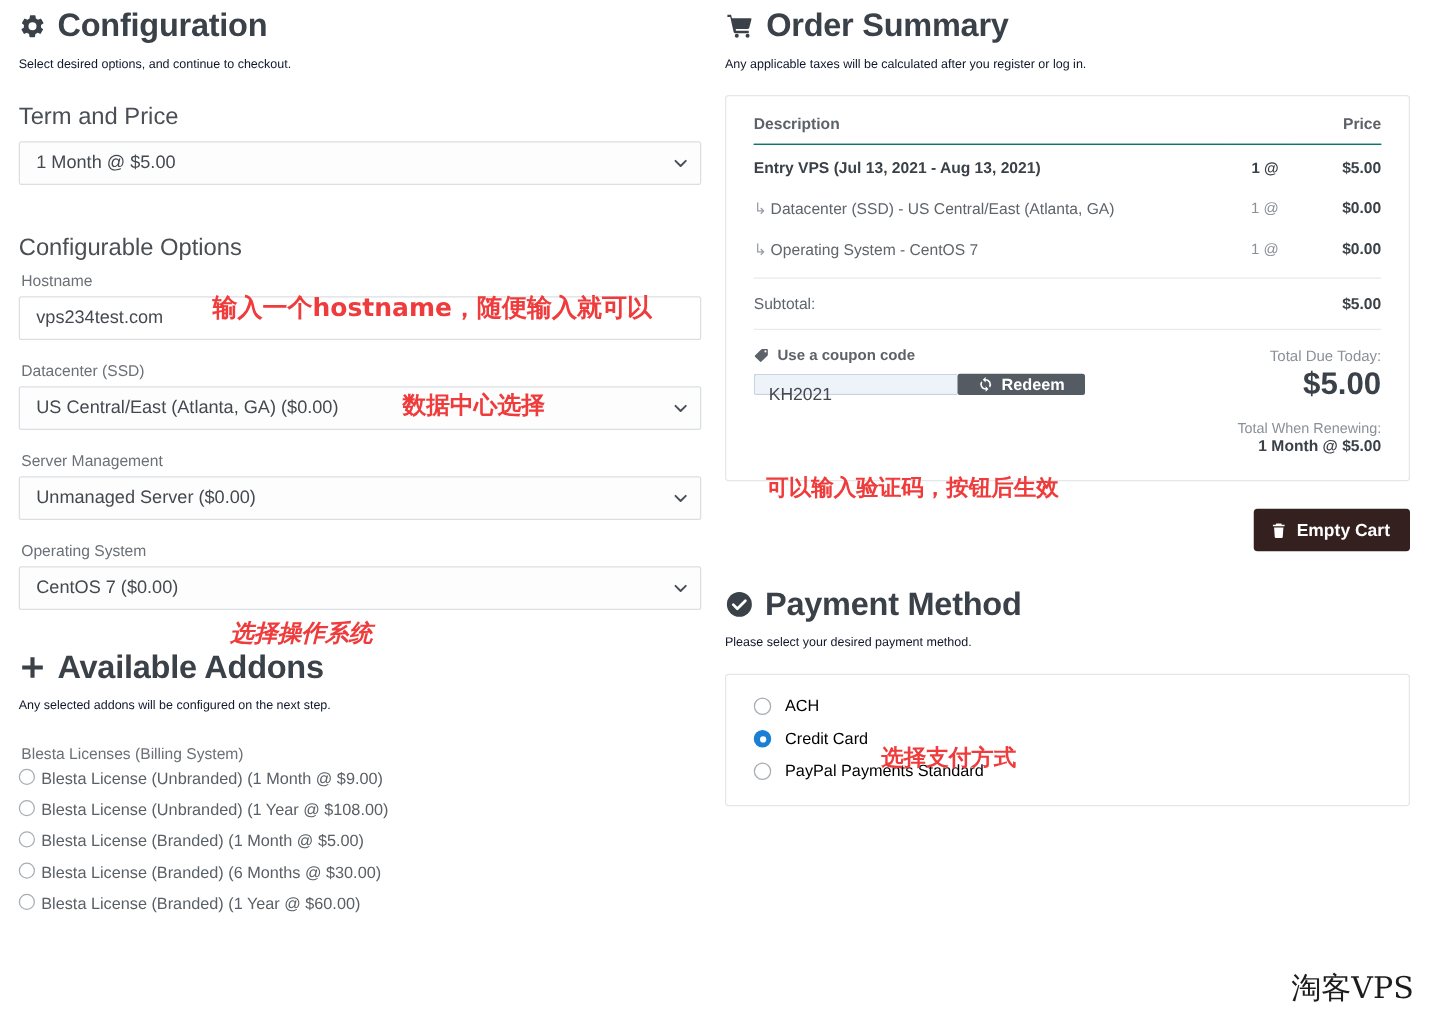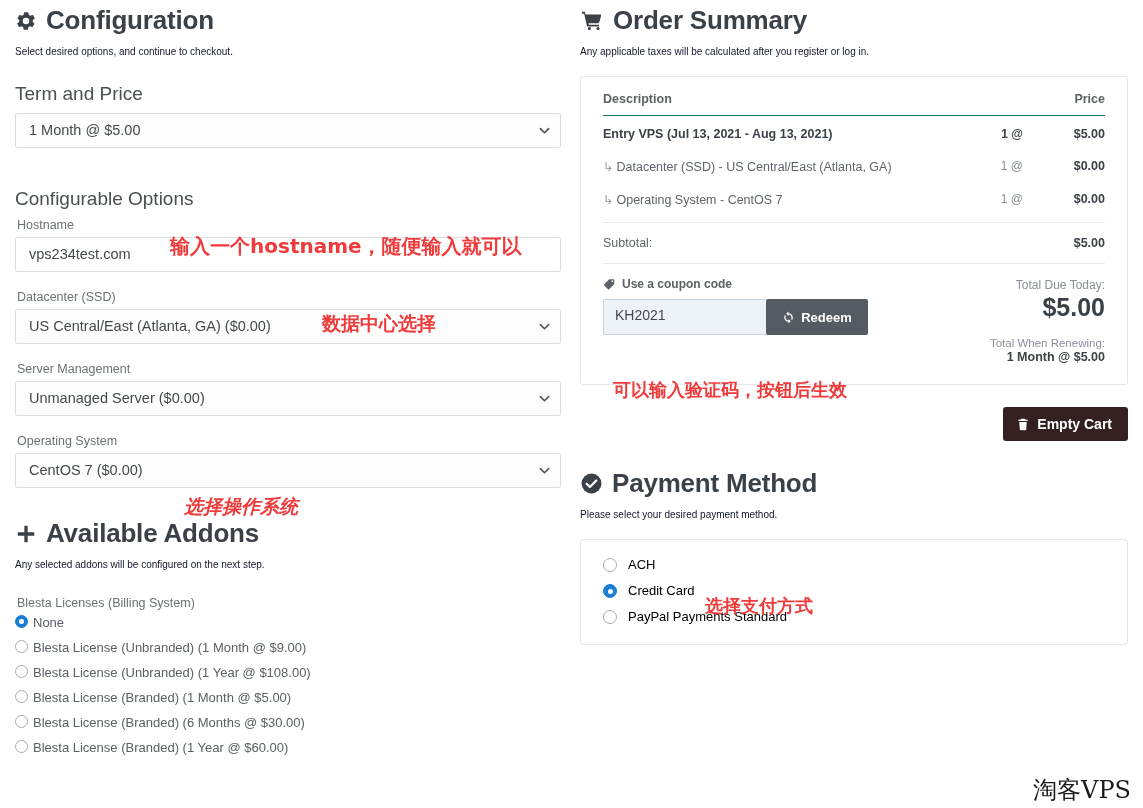--- a/index.html
+++ b/index.html
@@ -201,21 +201,21 @@
     font-weight: bold;
     color: #5c6268;
     display: flex;
     align-items: center;
     margin-bottom: 8px;
   }
   .tag-icon { margin-right: 6px; display: inline-flex; }
   .coupon-input-group {
     display: flex;
     width: 265px;
-    height: 36px;
+    height: 17px;
   }
   .coupon-input {
     flex: 1;
     border: 1px solid #c8d4e4;
     border-right: none;
     background: #eef2f9;
     border-radius: 2px 0 0 2px;
     font-size: 14px;
     color: #44494f;
     padding: 0 11px;
@@ -381,24 +381,20 @@
           <path d="M10.2 3h3.6v7.2H21v3.6h-7.2V21h-3.6v-7.2H3v-3.6h7.2z"></path>
         </svg>
       </span>
       <span>Available Addons</span>
     </h1>
     <p class="sub-text">Any selected addons will be configured on the next step.</p>
 
     <div class="field-label" style="margin-top:24px;">Blesta Licenses (Billing System)</div>
 
     <div>
-      <div class="radio-row">
-        <span class="rdot on"></span>
-        <span class="rlabel">None</span>
-      </div>
       <div class="radio-row">
         <span class="rdot"></span>
         <span class="rlabel">Blesta License (Unbranded) (1 Month @ $9.00)</span>
       </div>
       <div class="radio-row">
         <span class="rdot"></span>
         <span class="rlabel">Blesta License (Unbranded) (1 Year @ $108.00)</span>
       </div>
       <div class="radio-row">
         <span class="rdot"></span>

